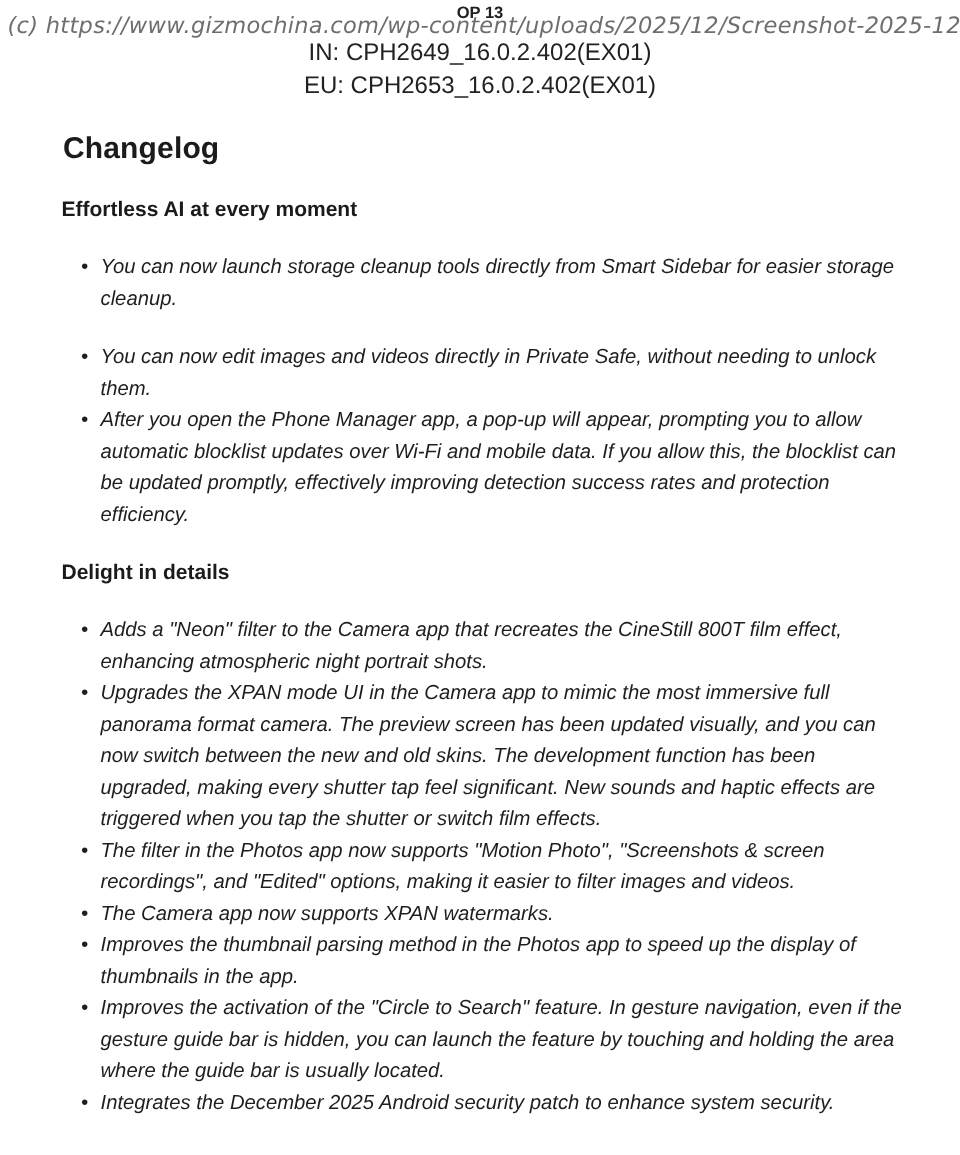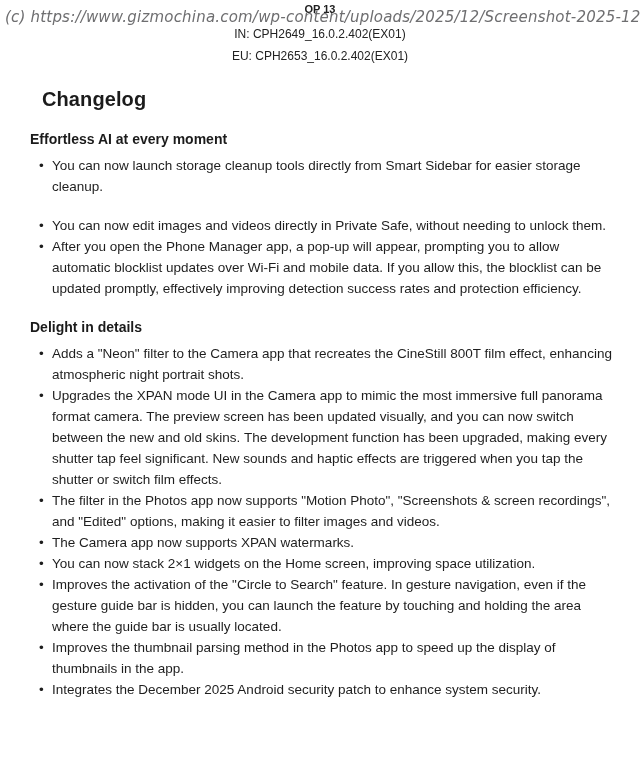--- a/index.html
+++ b/index.html
@@ -26,21 +26,21 @@
     font-size: 11px;
     font-weight: 700;
     color: #202020;
     z-index: 1;
   }
   .hdr-line {
     position: absolute;
     left: 0;
     width: 100%;
     text-align: center;
-    font-size: 12px;
+    font-size: 16px;
     color: #222222;
     z-index: 1;
   }
   .hdr-line.l1 { top: 27px; }
   .hdr-line.l2 { top: 49px; }
   
   .watermark {
     position: absolute;
     top: 8px;
     left: 5px;
@@ -69,30 +69,31 @@
     line-height: 22px;
     font-weight: 700;
     color: #1b1b1b;
     letter-spacing: 0.1px;
   }
   section.changelog-section {
     margin: 0 0 18px 0;
   }
   section.changelog-section:last-child { margin-bottom: 0; }
   h2.section-heading {
-    margin: 5px;
+    margin: 16px;
     font-size: 14px;
     line-height: 21px;
     font-weight: 700;
     color: #1b1b1b;
   }
   ul.bullet-list {
-    margin: 2px;
+    margin: 17px;
     padding: 0;
     list-style: none;
+    font-style: italic;
   }
   ul.bullet-list li {
     position: relative;
     padding-left: 25px;
     font-size: 13.5px;
     line-height: 21px;
     color: #1e1e1e;
   }
   ul.bullet-list li::before {
     content: "\2022";
@@ -131,20 +132,19 @@
     </ul>
   </section>
 
   <section class="changelog-section">
     <h2 class="section-heading">Delight in details</h2>
     <ul class="bullet-list">
       <li>Adds a "Neon" filter to the Camera app that recreates the CineStill 800T film effect, enhancing atmospheric night portrait shots.</li>
       <li>Upgrades the XPAN mode UI in the Camera app to mimic the most immersive full panorama format camera. The preview screen has been updated visually, and you can now switch between the new and old skins. The development function has been upgraded, making every shutter tap feel significant. New sounds and haptic effects are triggered when you tap the shutter or switch film effects.</li>
       <li>The filter in the Photos app now supports "Motion Photo", "Screenshots &amp; screen recordings", and "Edited" options, making it easier to filter images and videos.</li>
       <li>The Camera app now supports XPAN watermarks.</li>
-      <li>You can now stack 2×1 widgets on the Home screen, improving space utilization.</li>
+      <li>Improves the thumbnail parsing method in the Photos app to speed up the display of thumbnails in the app.</li>
       <li>Improves the activation of the "Circle to Search" feature. In gesture navigation, even if the gesture guide bar is hidden, you can launch the feature by touching and holding the area where the guide bar is usually located.</li>
-      <li>Improves the thumbnail parsing method in the Photos app to speed up the display of thumbnails in the app.</li>
       <li>Integrates the December 2025 Android security patch to enhance system security.</li>
     </ul>
   </section>
 
 </div>
 
 </body></html>

